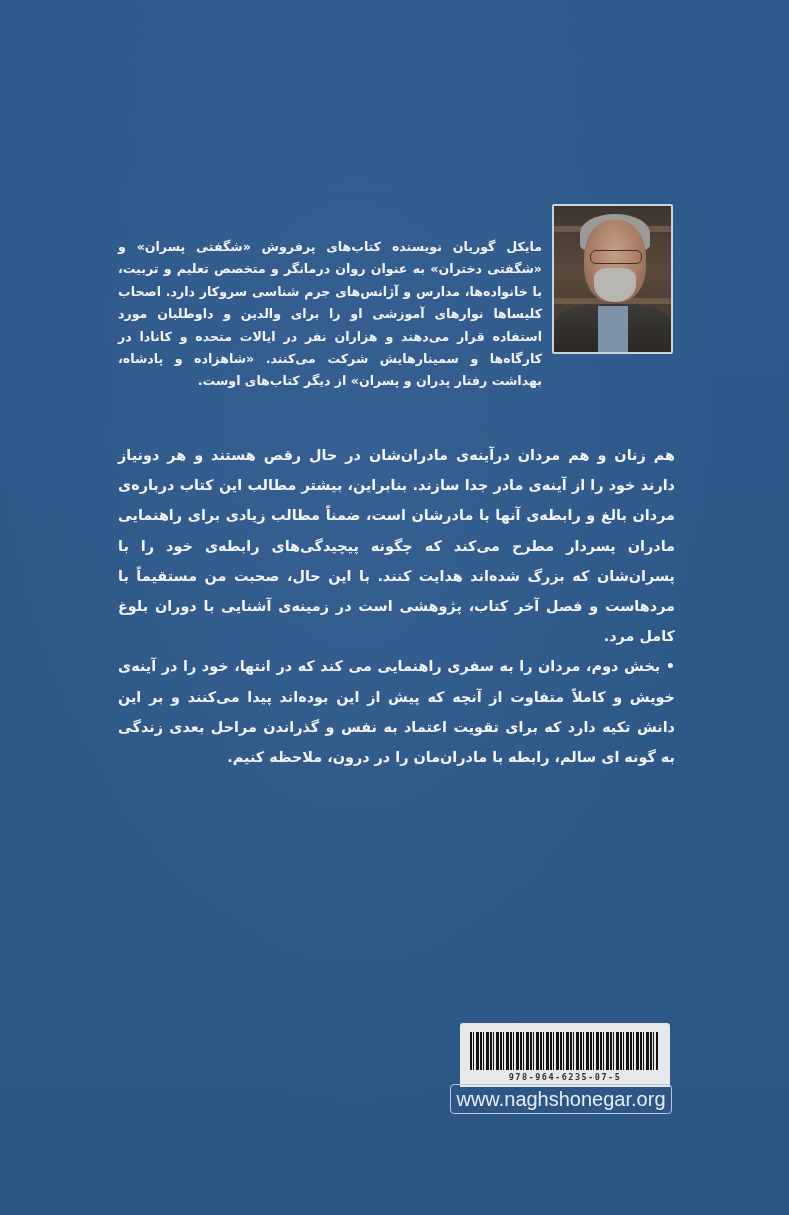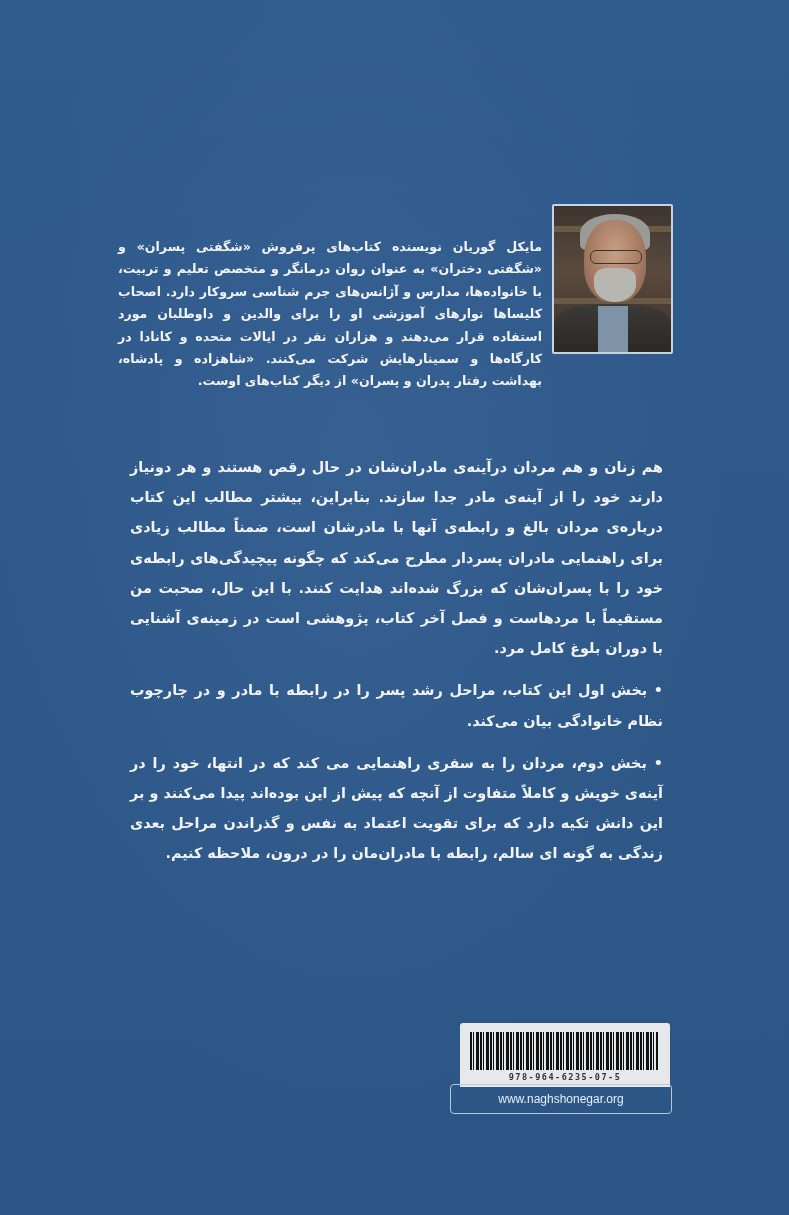--- a/index.html
+++ b/index.html
@@ -50,21 +50,21 @@
     }
     .shirt {
       position: absolute; left: 44px; bottom: 0; width: 30px; height: 46px;
       background: #7f93a8;
     }
     .body-text {
       position: absolute; left: 118px; top: 440px; width: 557px;
       direction: rtl; text-align: justify; text-align-last: right;
       font-size: 14.4px; line-height: 30.2px; font-weight: bold;
     }
-    .body-text p { margin: 12px; }
+    .body-text p { margin: 0; }
     .bullet::before { content: "\2022\00a0"; }
     .barcode-box {
       position: absolute; left: 460px; top: 1023px; width: 210px; height: 64px;
       background: #e6e8ea; border-radius: 3px 3px 0 0;
     }
     .bars {
       position: absolute; left: 10px; top: 9px; width: 188px; height: 38px;
       background: repeating-linear-gradient(90deg,
         #111 0px, #111 2px, #e6e8ea 2px, #e6e8ea 3px,
         #111 3px, #111 4px, #e6e8ea 4px, #e6e8ea 6px,
@@ -72,21 +72,21 @@
     }
     .isbn {
       position: absolute; left: 0; right: 0; top: 49px; text-align: center;
       font-family: "DejaVu Sans Mono", monospace; font-size: 8.5px; font-weight: bold;
       color: #333; letter-spacing: 1.5px;
     }
     .website {
       position: absolute; left: 450px; top: 1084px; width: 222px; height: 30px;
       border: 1.5px solid #b9c6d6; border-radius: 4px;
       display: flex; align-items: center; justify-content: center;
-      font-family: "Liberation Sans", sans-serif; font-size: 12px; color: #e8edf3;
+      font-family: "Liberation Sans", sans-serif; font-size: 20px; color: #e8edf3;
       box-sizing: border-box;
     }
   </style>
 </head>
 <body>
 
 <div class="cover">
 
   <div class="bio">مایکل گوریان نویسنده کتاب‌های پرفروش «شگفتی پسران» و «شگفتی دختران» به عنوان روان درمانگر و متخصص تعلیم و تربیت، با خانواده‌ها، مدارس و آژانس‌های جرم شناسی سروکار دارد. اصحاب کلیساها نوارهای آموزشی او را برای والدین و داوطلبان مورد استفاده قرار می‌دهند و هزاران نفر در ایالات متحده و کانادا در کارگاه‌ها و سمینارهایش شرکت می‌کنند. «شاهزاده و پادشاه، بهداشت رفتار پدران و پسران» از دیگر کتاب‌های اوست.</div>
 
@@ -96,21 +96,20 @@
     <div class="hair"></div>
     <div class="face"></div>
     <div class="glasses"></div>
     <div class="beard"></div>
     <div class="jacket"></div>
     <div class="shirt"></div>
   </div>
 
   <div class="body-text">
     <p>هم زنان و هم مردان درآینه‌ی مادران‌شان در حال رقص هستند و هر دونیاز دارند خود را از آینه‌ی مادر جدا سازند. بنابراین، بیشتر مطالب این کتاب درباره‌ی مردان بالغ و رابطه‌ی آنها با مادرشان است، ضمناً مطالب زیادی برای راهنمایی مادران پسردار مطرح می‌کند که چگونه پیچیدگی‌های رابطه‌ی خود را با پسران‌شان که بزرگ شده‌اند هدایت کنند. با این حال، صحبت من مستقیماً با مردهاست و فصل آخر کتاب، پژوهشی است در زمینه‌ی آشنایی با دوران بلوغ کامل مرد.</p>
-    <p class="bullet">بخش اول این کتاب، مراحل رشد پسر را در رابطه با مادر و در چارچوب نظام خانوادگی بیان می‌کند.</p>
     <p class="bullet">بخش دوم، مردان را به سفری راهنمایی می کند که در انتها، خود را در آینه‌ی خویش و کاملاً متفاوت از آنچه که پیش از این بوده‌اند پیدا می‌کنند و بر این دانش تکیه دارد که برای تقویت اعتماد به نفس و گذراندن مراحل بعدی زندگی به گونه ای سالم، رابطه با مادران‌مان را در درون، ملاحظه کنیم.</p>
   </div>
 
   <div class="barcode-box">
     <div class="bars"></div>
     <div class="isbn">978-964-6235-07-5</div>
   </div>
 
   <div class="website">www.naghshonegar.org</div>
 

